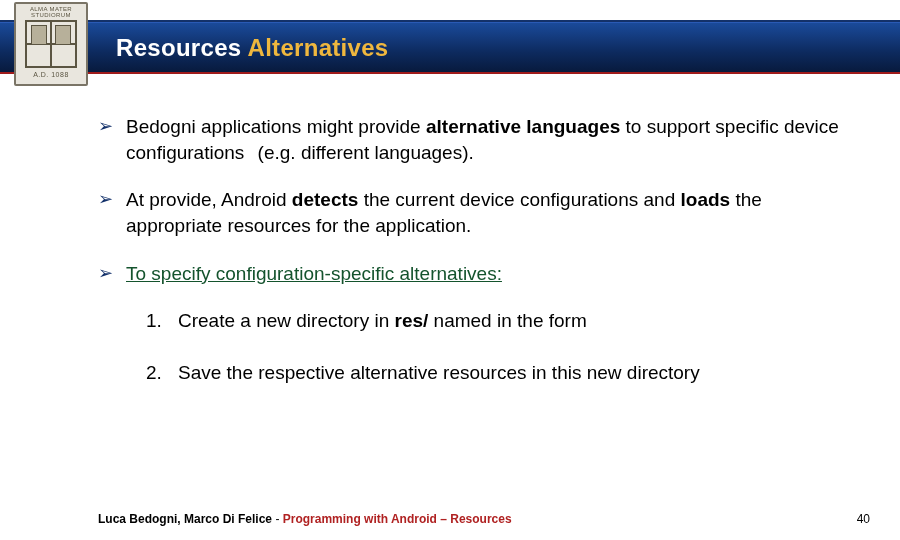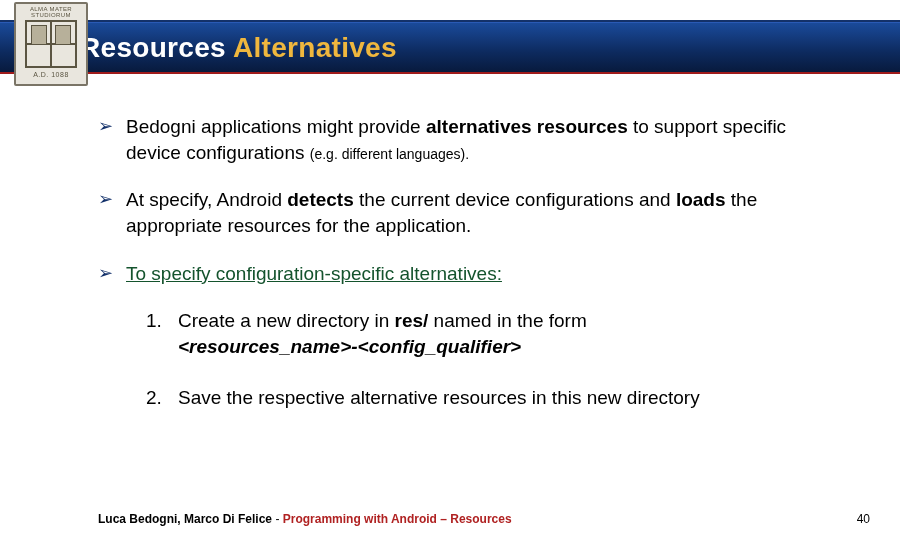--- a/index.html
+++ b/index.html
@@ -72,22 +72,22 @@
   }
   .logo-crest::before { left: 4px; top: 3px; }
   .logo-crest::after { right: 4px; top: 3px; }
   .logo-year {
     font-size: 7px;
     color: #5b5542;
     margin-top: 3px;
     letter-spacing: 0.5px;
   }
   .title {
-    margin-left: 80px;
-    font-size: 28px;
+    margin-left: 116px;
+    font-size: 24px;
     font-weight: 700;
     color: #ffffff;
     letter-spacing: 0.3px;
   }
   .title .accent { color: #efb73e; }
   .content {
     padding: 36px 54px 0 98px;
     color: #000;
     font-size: 19px;
     line-height: 1.35;
@@ -97,21 +97,21 @@
     margin-bottom: 22px;
   }
   .bullet-mark {
     flex: 0 0 28px;
     color: #13316a;
     font-size: 18px;
     line-height: 1.4;
   }
   .bullet-text { flex: 1; }
   .bold { font-weight: 700; }
-  .small { font-size: 14px; }
+  .small { font-size: 19px; margin-left: 8px; }
   .underline { text-decoration: underline; }
   .darkblue { color: #14532d; }
   .steps {
     margin-left: 48px;
     margin-top: 10px;
   }
   .step {
     display: flex;
     margin-bottom: 26px;
     font-size: 19px;
@@ -153,42 +153,41 @@
     <div class="logo-crest"></div>
     <div class="logo-year">A.D. 1088</div>
   </div>
 </div>
 
 <div class="content">
 
   <div class="bullet">
     <div class="bullet-mark">➢</div>
     <div class="bullet-text">
-      <span>Bedogni applications might provide </span><span class="bold">alternatives resources</span><span> to support specific device configurations </span><span class="small">(e.g. different languages).</span>
+      <span>Bedogni applications might provide </span><span class="bold">alternative languages</span><span> to support specific device configurations </span><span class="small">(e.g. different languages).</span>
     </div>
   </div>
 
   <div class="bullet">
     <div class="bullet-mark">➢</div>
     <div class="bullet-text">
-      <span>At specify, Android </span><span class="bold">detects</span><span> the current device configurations and </span><span class="bold">loads</span><span> the appropriate resources for the application.</span>
+      <span>At provide, Android </span><span class="bold">detects</span><span> the current device configurations and </span><span class="bold">loads</span><span> the appropriate resources for the application.</span>
     </div>
   </div>
 
   <div class="bullet">
     <div class="bullet-mark">➢</div>
     <div class="bullet-text underline darkblue">To specify configuration-specific alternatives:</div>
   </div>
 
   <div class="steps">
     <div class="step">
       <div class="step-num">1.</div>
       <div class="step-text">
         <span>Create a new directory in </span><span class="bold">res/</span><span> named in the form </span><br>
-        <span class="bold italic">&lt;resources_name&gt;-&lt;config_qualifier&gt;</span>
       </div>
     </div>
     <div class="step">
       <div class="step-num">2.</div>
       <div class="step-text">Save the respective alternative resources in this new directory</div>
     </div>
   </div>
 
 </div>
 

